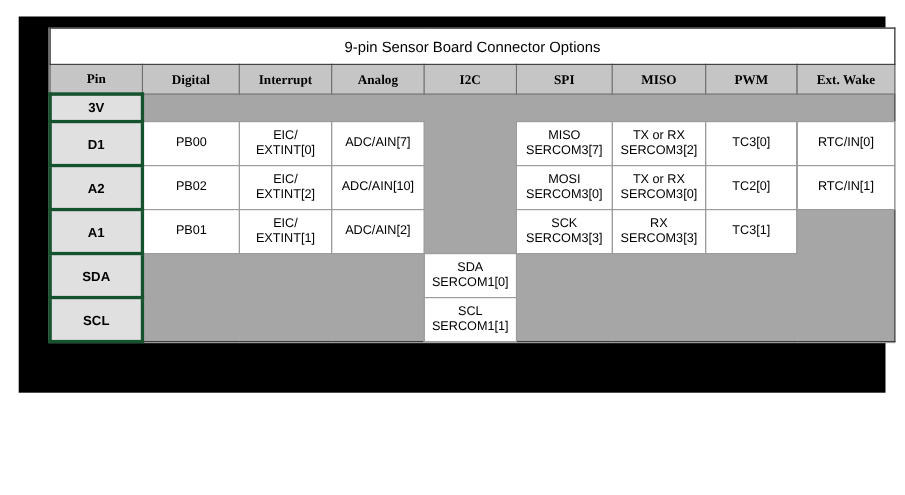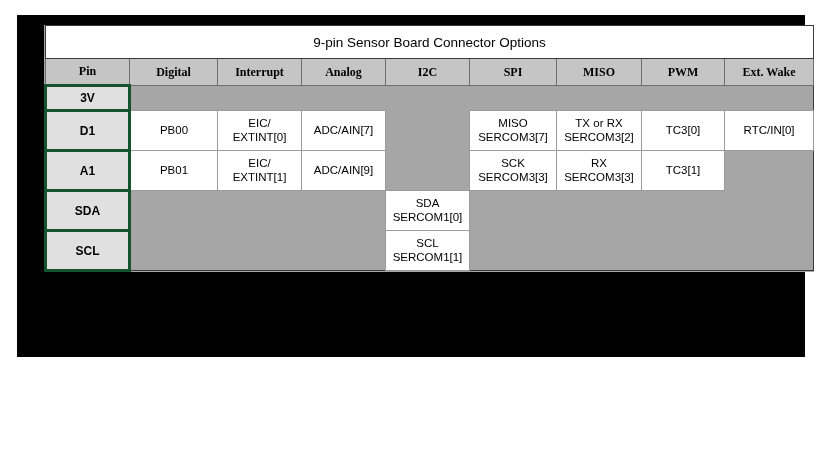--- a/index.html
+++ b/index.html
@@ -90,25 +90,39 @@
           <td class="filled">ADC/AIN[7]</td>
           <td class="empty"></td>
           <td class="filled">MISO
 SERCOM3[7]</td>
           <td class="filled">TX or RX
 SERCOM3[2]</td>
           <td class="filled">TC3[0]</td>
           <td class="filled">RTC/IN[0]</td>
         </tr>
         <tr class="row">
+          <th class="pin-cell">A2</th>
+          <td class="filled">PB02</td>
+          <td class="filled">EIC/
+EXTINT[2]</td>
+          <td class="filled">ADC/AIN[10]</td>
+          <td class="empty"></td>
+          <td class="filled">MOSI
+SERCOM3[0]</td>
+          <td class="filled">TX or RX
+SERCOM3[0]</td>
+          <td class="filled">TC2[0]</td>
+          <td class="filled">RTC/IN[1]</td>
+        </tr>
+        <tr class="row">
           <th class="pin-cell">A1</th>
           <td class="filled">PB01</td>
           <td class="filled">EIC/
 EXTINT[1]</td>
-          <td class="filled">ADC/AIN[9]</td>
+          <td class="filled">ADC/AIN[2]</td>
           <td class="empty"></td>
           <td class="filled">SCK
 SERCOM3[3]</td>
           <td class="filled">RX
 SERCOM3[3]</td>
           <td class="filled">TC3[1]</td>
           <td class="empty"></td>
         </tr>
         <tr class="row">
           <th class="pin-cell">SDA</th>

